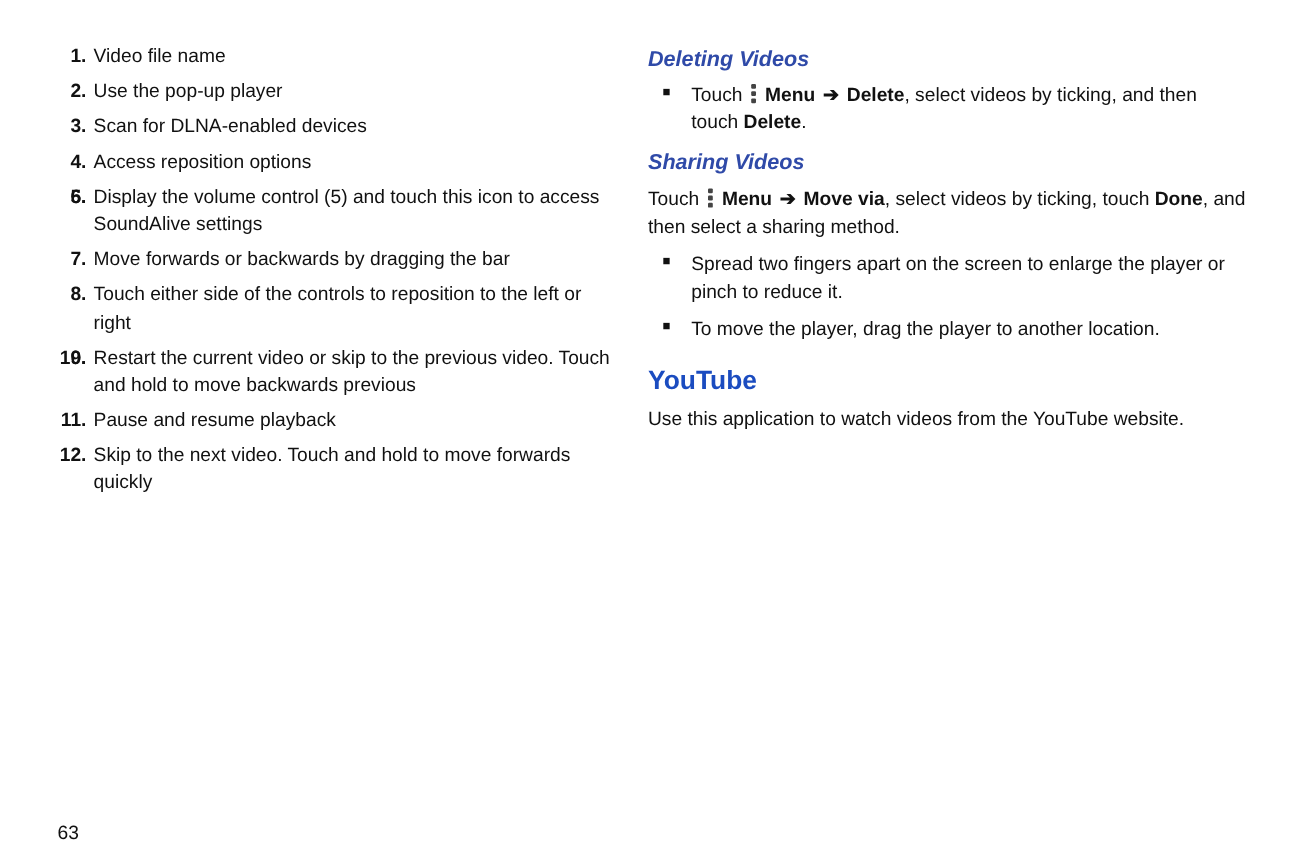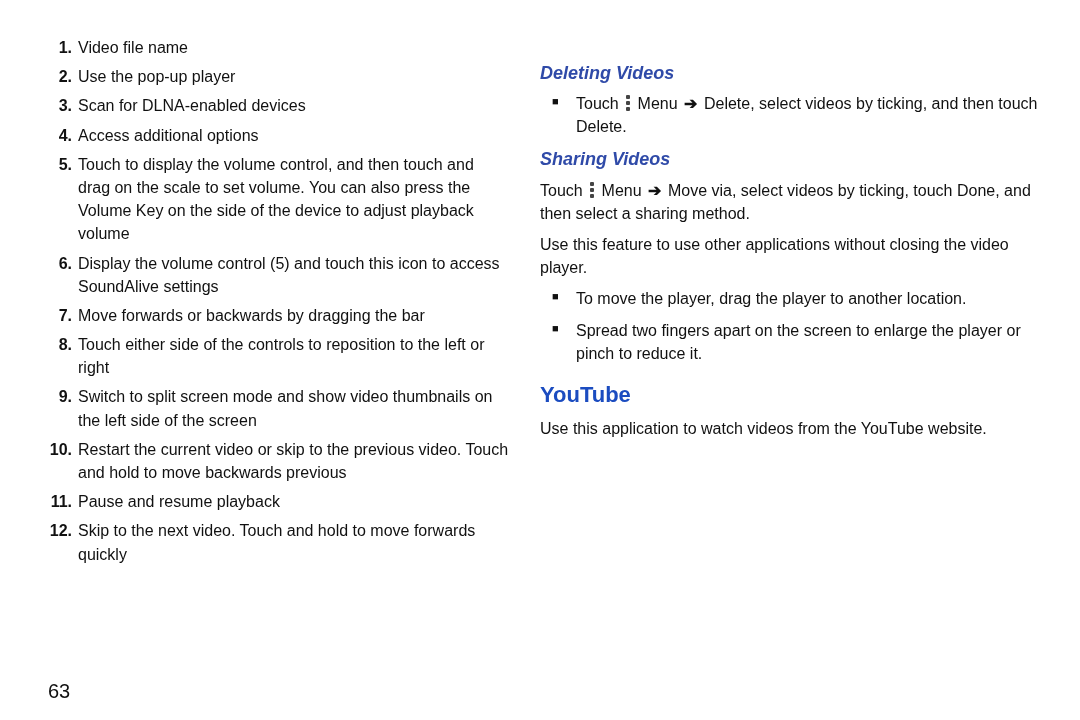--- a/index.html
+++ b/index.html
@@ -22,21 +22,20 @@
   .col {
     width: 50%;
     box-sizing: border-box;
   }
   .col-left {
     padding-right: 30px;
     position: relative;
   }
   .col-right {
     padding-left: 0;
-    margin-top: 24px;
   }
   ol.numbered {
     list-style: none;
     margin: 0;
     padding: 0;
   }
   ol.numbered > li {
     position: relative;
     padding-left: 38px;
     margin-bottom: 6px;
@@ -83,23 +82,23 @@
   .body-text {
     margin: 0 0 8px 0;
   }
   .indent {
     margin-left: 0;
   }
   .pagenum {
     position: absolute;
     bottom: 14px;
     left: 8px;
-    font-size: 20px;
-  }
-  b { font-weight: normal; }
+    font-size: 16px;
+  }
+  b { font-weight: bold; }
   .menu-icon {
     display: inline-block;
     width: 10px;
     height: 16px;
     vertical-align: -2px;
     position: relative;
   }
   .menu-icon::before {
     content: "";
     position: absolute;
@@ -221,26 +220,26 @@
 </style>
 </head>
 <body>
 
 <div class="page">
   <div class="col col-left">
     <ol class="numbered">
       <li><span class="num">1.</span><span>Video file name</span></li>
       <li><span class="num">2.</span><span>Use the pop-up player</span></li>
       <li><span class="num">3.</span><span>Scan for DLNA-enabled devices</span></li>
-      <li><span class="num">4.</span><span>Access additional options</span></li>
-      <li><span class="num">5.</span><span>Touch to display the volume control, and then touch and drag on the scale to set volume. You can also press the Volume Key on the side of the device to adjust playback volume</span></li>
+      <li><span class="num">4.</span><span>Access reposition options</span></li>
+      <li><span class="num">5.</span></li>
       <li><span class="num">6.</span><span>Display the volume control (5) and touch this icon to access SoundAlive settings</span></li>
       <li><span class="num">7.</span><span>Move forwards or backwards by dragging the bar</span></li>
       <li><span class="num">8.</span><span>Touch either side of the controls to reposition to the left or right</span></li>
-      <li><span class="num">9.</span><span>Switch to split screen mode and show video thumbnails on the left side of the screen</span></li>
+      <li><span class="num">9.</span></li>
       <li><span class="num">10.</span><span>Restart the current video or skip to the previous video. Touch and hold to move backwards previous</span></li>
       <li><span class="num">11.</span><span>Pause and resume playback</span></li>
       <li><span class="num">12.</span><span>Skip to the next video. Touch and hold to move forwards quickly</span></li>
     </ol>
     <div class="pagenum">63</div>
   </div>
 
   <div class="col col-right">
 
     <div class="h3">Deleting Videos</div>
@@ -256,23 +255,22 @@
 
     <div class="h3">Sharing Videos</div>
     <p class="body-text indent">
       <span class="line">Touch </span>
       <span class="menu-icon"></span>
       <b> Menu </b>
       <span class="arrow-right">➔</span>
       <b> Move via</b><span class="line">, select videos by ticking, touch </span><b>Done</b><span class="line">, and then select a sharing method.</span>
     </p>
 
-    <p class="body-text">Use this feature to use other applications without closing the video player.</p>
     <ul class="bulleted">
+      <li><span>Spread two fingers apart on the screen to enlarge the player or pinch to reduce it.</span></li>
       <li><span>To move the player, drag the player to another location.</span></li>
-      <li><span>Spread two fingers apart on the screen to enlarge the player or pinch to reduce it.</span></li>
     </ul>
 
     <div class="h2">YouTube</div>
     <p class="body-text">Use this application to watch videos from the YouTube website.</p>
 
   </div>
 </div>
 
 </body></html>

